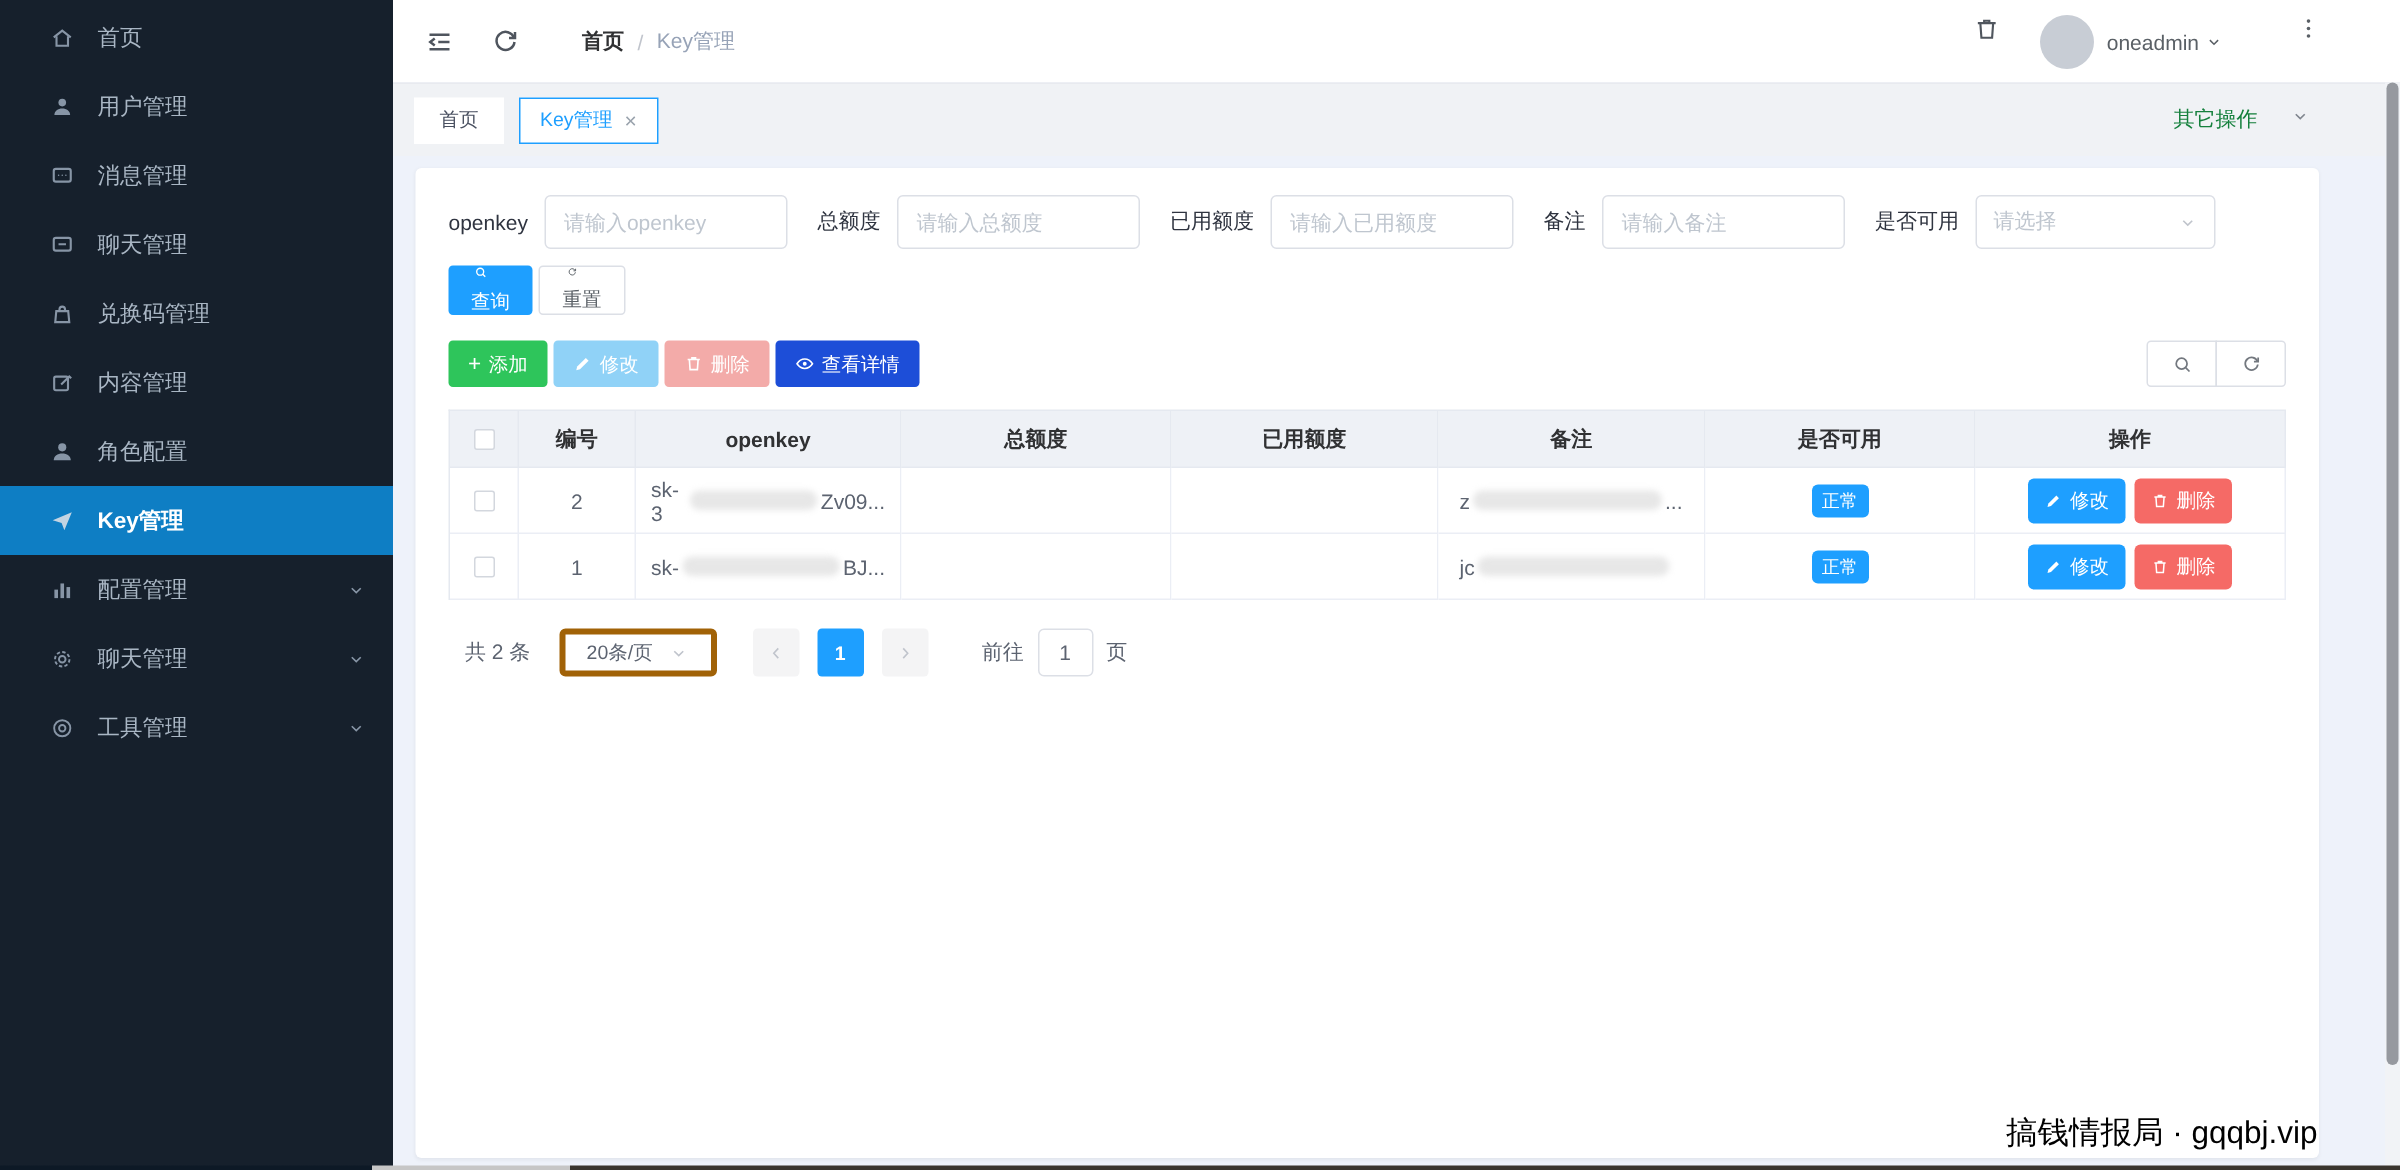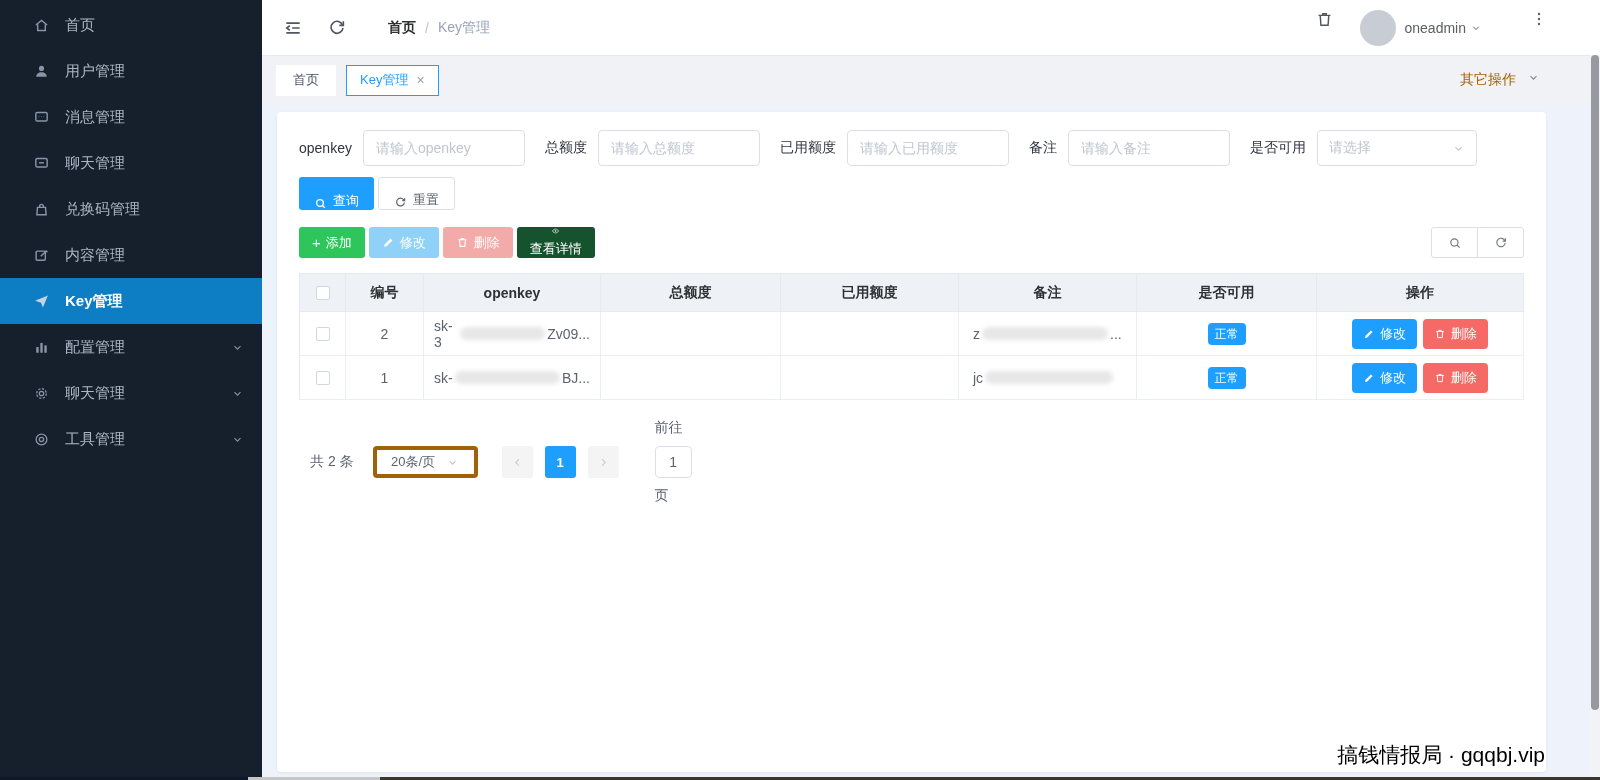--- a/index.html
+++ b/index.html
@@ -37,48 +37,48 @@
   .chev12 { width:12px; height:12px; color:#5a6066; }
   .chev12 svg{ width:12px; height:12px; }
   .kebab { margin-left:48px; width:18px; height:18px; color:#5a6066; cursor:pointer; }
   .kebab svg { width:18px; height:18px; }
 
   
   .tabstrip { height:49px; background:#f0f2f5; border-top:1px solid #e8eaef; display:flex; align-items:center; padding:0 60px 0 14px; gap:10px; }
   .tab { height:31px; background:#fff; display:flex; align-items:center; padding:0 16px; font-size:13px; color:#495060; cursor:pointer; border:1px solid transparent; }
   .tab.active { border-color:#1e9fff; color:#1e9fff; gap:8px; padding:0 13px; }
   .tab-close { color:#9aa3ad; font-size:14px; line-height:1; cursor:pointer; }
-  .more-actions { margin-left:auto; display:flex; align-items:flex-start; gap:11px; color:#a16207; font-size:14px; cursor:pointer; }
+  .more-actions { margin-left:auto; display:flex; align-items:flex-start; gap:22px; color:#15803d; font-size:14px; cursor:pointer; }
   .chev13 { width:13px; height:13px; color:#80868f; }
   .chev13 svg { width:13px; height:13px; }
 
   
   .card { position:absolute; left:15px; top:112px; width:1269px; height:660px; background:#fff; border-radius:4px; box-shadow:0 1px 3px rgba(0,0,0,.06); padding:18px 22px; }
 
   .filters { display:flex; align-items:center; }
   .f-group { display:flex; align-items:center; margin-right:20px; }
   .f-label { font-size:14px; color:#2f3440; margin-right:11px; white-space:nowrap; }
   .f-input { width:162px; height:36px; border:1px solid #dcdfe6; border-radius:4px; padding:0 12px; font-size:14px; color:#333; outline:none; font-family:inherit; }
   .f-input::placeholder { color:#bfc6cf; }
   .f-select { width:160px; height:36px; border:1px solid #dcdfe6; border-radius:4px; display:flex; align-items:center; justify-content:space-between; padding:0 11px; color:#bfc6cf; font-size:14px; cursor:pointer; background:#fff; }
   .f-select .chev13 { color:#c0c4cc; }
 
   .filter-actions { display:flex; gap:4px; margin-top:11px; }
-  .btn { height:33px; display:inline-flex; align-items:flex-end; gap:6px; padding:0 15px; border-radius:3px; font-size:13px; border:none; cursor:pointer; font-family:inherit; }
+  .btn { height:33px; display:inline-flex; align-items:flex-start; gap:6px; padding:0 15px; border-radius:3px; font-size:13px; border:none; cursor:pointer; font-family:inherit;flex-direction:column; }
   .btn svg { width:13px; height:13px; }
   .btn-primary { background:#1e9fff; color:#fff; }
   .btn-plain { background:#fff; border:1px solid #dcdfe6; color:#5a6066; }
 
   .toolbar { display:flex; align-items:center; gap:4px; margin-top:17px; }
   .btn-sm { height:31px; padding:0 13px; font-size:13px; border-radius:3px; display:inline-flex; align-items:center; gap:5px; border:none; color:#fff; cursor:pointer; font-family:inherit; }
   .btn-sm svg { width:13px; height:13px; }
   .btn-add { background:#2ec55b; }
   .btn-edit-dis { background:#90d2f7; cursor:not-allowed; }
   .btn-del-dis { background:#f3aba9; cursor:not-allowed; }
-  .btn-detail-dis { background:#14532d; cursor:not-allowed;flex-direction:column; }
+  .btn-detail-dis { background:#1d4ed8; cursor:not-allowed; }
   .plus-glyph { font-size:15px; line-height:1; }
   .icon-group { margin-left:auto; display:flex; }
   .ig-btn { width:47px; height:31px; background:#fff; border:1px solid #dcdfe6; display:flex; align-items:center; justify-content:center; color:#73787f; cursor:pointer; }
   .ig-btn svg { width:14px; height:14px; }
   .ig-btn:first-child { border-radius:3px 0 0 3px; }
   .ig-btn:last-child { border-radius:0 3px 3px 0; margin-left:-1px; }
 
   
   .table { margin-top:15px; border-top:1px solid #e5e9f0; border-left:1px solid #e5e9f0; }
   .trow { display:grid; grid-template-columns:46px 78px 177px 180px 178px 178px 180px 1fr; }
@@ -94,21 +94,21 @@
   .row-btn.del { background:#f56a66; }
 
   
   .pagination { display:flex; align-items:center; margin-top:19px; font-size:14px; color:#5c6370;margin-left:11px; }
   .pg-total { margin-right:19px; }
   .pg-size { width:105px; height:32px; border:4px solid #a16207; border-radius:4px; display:flex; align-items:center; justify-content:center; gap:11px; font-size:13px; color:#5c6370; cursor:pointer; margin-right:24px; background:#fff; }
   .pg-size .chev13 { color:#c0c4cc; }
   .pg-btn { width:31px; height:32px; border-radius:3px; background:#f4f4f5; color:#c0c4cc; display:flex; align-items:center; justify-content:center; cursor:not-allowed; margin-right:12px; }
   .pg-btn svg { width:13px; height:13px; }
   .pg-cur { width:31px; height:32px; border-radius:3px; background:#1e9fff; color:#fff; font-size:13px; font-weight:bold; display:flex; align-items:center; justify-content:center; margin-right:12px; cursor:pointer; }
-  .pg-goto { margin-left:24px; display:flex; align-items:flex-start; gap:9px;flex-direction:column; }
+  .pg-goto { margin-left:24px; display:flex; align-items:center; gap:9px; }
   .pg-input { width:37px; height:32px; border:1px solid #dcdfe6; border-radius:4px; text-align:center; font-size:14px; color:#5c6370; outline:none; font-family:inherit; }
 
   
   .watermark { position:absolute; right:55px; bottom:11px; font-size:21px; color:#000000; z-index:5; }
   .scrollbar { position:absolute; right:0; top:55px; bottom:0; width:10px; background:#f1f3f6; z-index:6; }
   .scroll-thumb { position:absolute; top:0; left:1px; width:8px; height:655px; background:#96999f; border-radius:4px; cursor:pointer; }
   .bottom-edge { position:absolute; left:0; right:0; bottom:0; height:3px; z-index:7;
     background:linear-gradient(90deg,#0d1926 0,#0d1926 248px,#c6c6c6 248px,#c6c6c6 380px,#3a352e 380px,#3a352e 100%); }
 </style>
 </head>
@@ -174,20 +174,29 @@
       <div class="menu-item">
         <span class="mi-icon">
           <svg viewBox="0 0 24 24" fill="none" stroke="currentColor" stroke-width="2">
               <rect x="4.4" y="5.8" width="13" height="12.8" rx="1.6"></rect>
               <path d="M11 13.2 18.6 5.6l1.8 1.8"></path>
             </svg>
         </span>
         <span>内容管理</span>
       </div>
 
+      <div class="menu-item">
+        <span class="mi-icon">
+          <svg viewBox="0 0 24 24" fill="currentColor">
+              <circle cx="12" cy="7.4" r="3.8"></circle>
+              <path d="M4 19.6c0-4.2 3.6-6.4 8-6.4s8 2.2 8 6.4z"></path>
+            </svg>
+        </span>
+        <span>角色配置</span>
+      </div>
 
       <div class="menu-item active">
         <span class="mi-icon">
           <svg viewBox="0 0 24 24" fill="currentColor">
               <path d="M3 11 21 3.6 14 20.4l-2.6-6.8z"></path>
             </svg>
         </span>
         <span>Key管理</span>
       </div>
 

